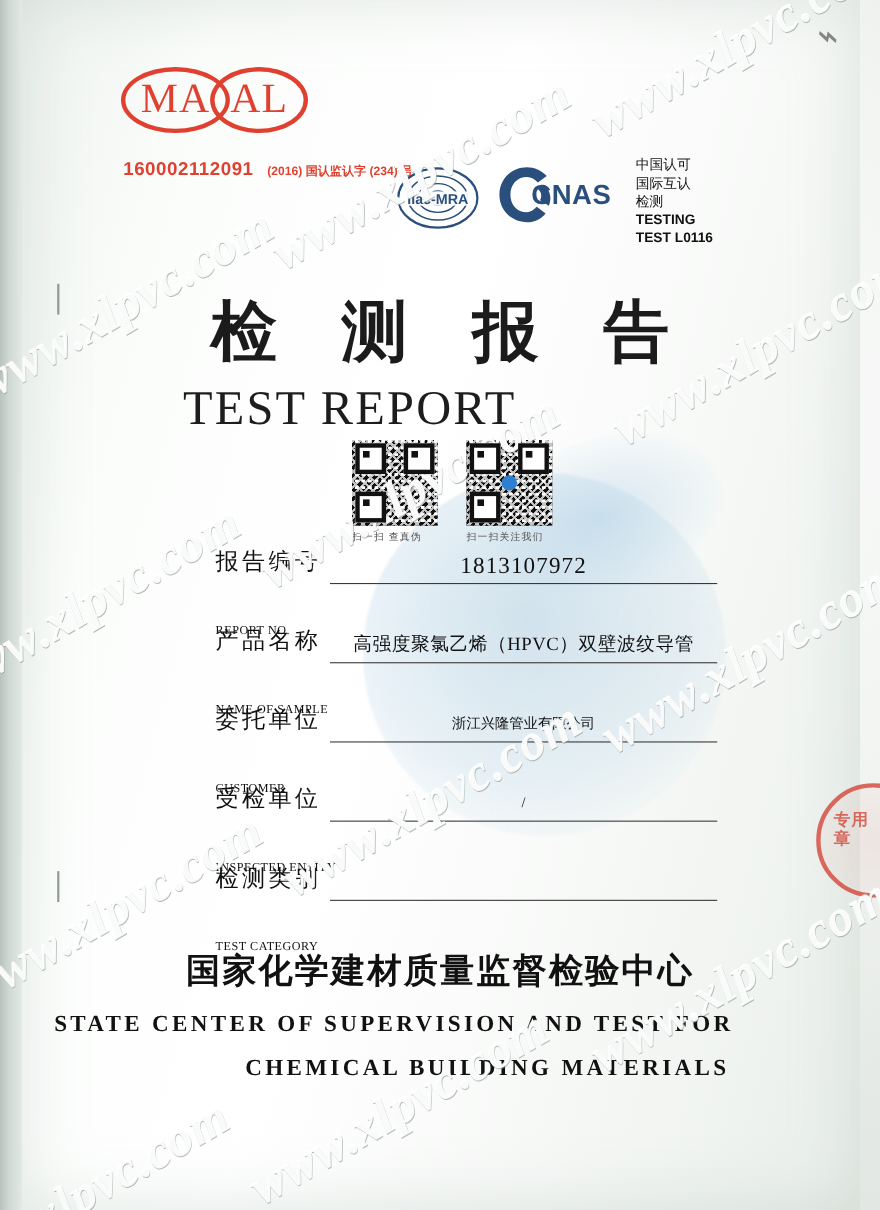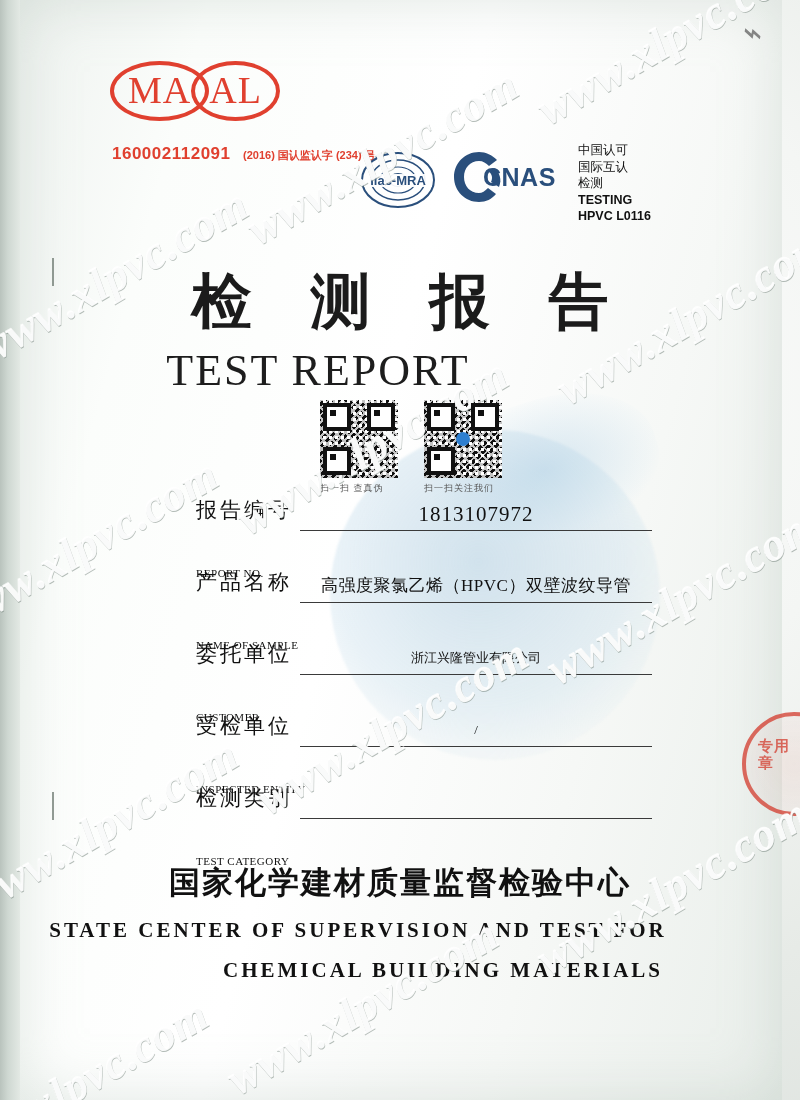--- a/index.html
+++ b/index.html
@@ -224,21 +224,21 @@
       <path d="M29 4 C15 4 4 15 4 29 C4 43 15 54 29 54 C36 54 42 51 46 46 L38 40 C35 43 32 45 29 45 C20 45 14 38 14 29 C14 20 20 13 29 13 C33 13 36 15 39 18 L47 12 C42 7 36 4 29 4 Z" fill="#2a4f7c"></path>
       <path d="M44 20 C50 24 52 32 49 39 L41 34 C43 30 42 26 39 24 Z" fill="#2a4f7c"></path>
     </svg>
     <div class="cnas-txt">CNAS</div>
 
     <div class="cnas-info">
       <div class="cn">中国认可</div>
       <div class="cn">国际互认</div>
       <div class="cn">检测</div>
       <div>TESTING</div>
-      <div>HPVC L0116</div>
+      <div>TEST L0116</div>
     </div>
   </div>
 
   <div class="title-cn">检 测 报 告</div>
   <div class="title-en">TEST REPORT</div>
 
   <div class="qrs">
     <div class="qr-block qr-a">
       <div class="qr">
         <span class="fp tl">

